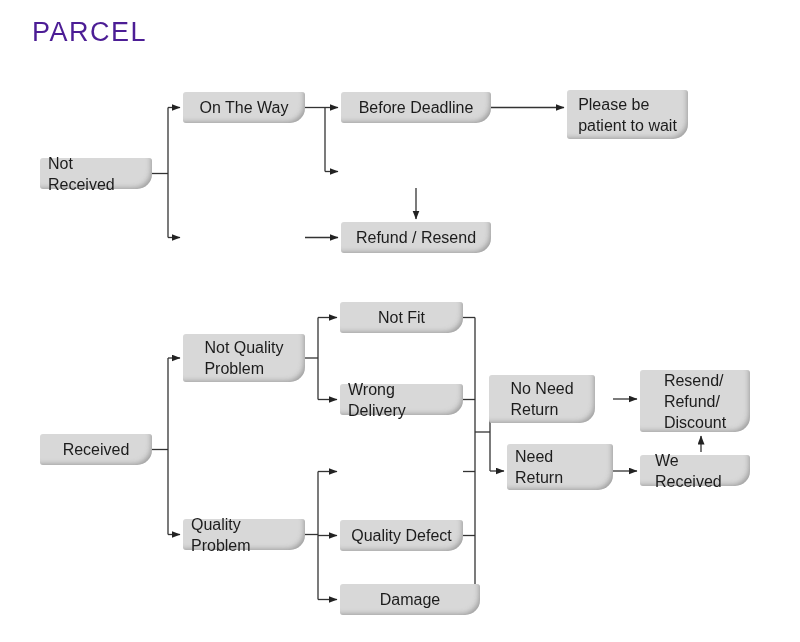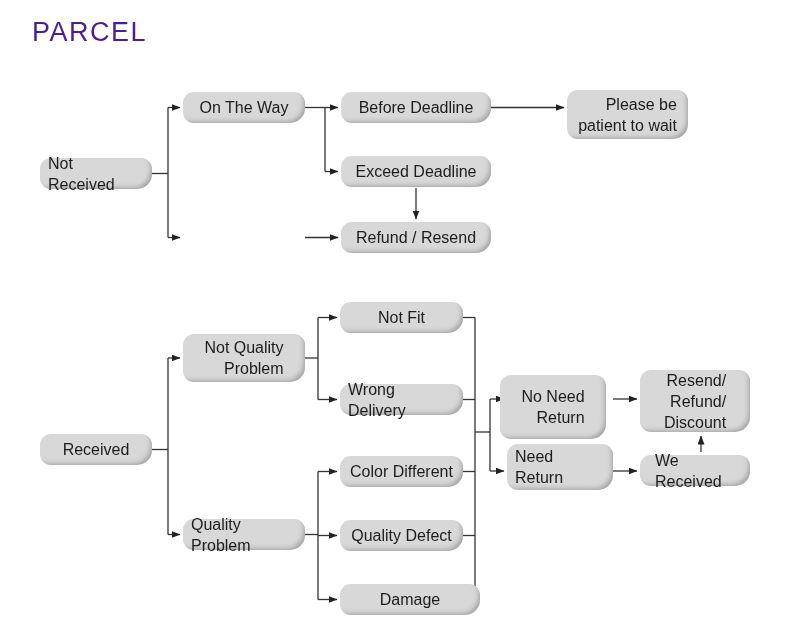--- a/index.html
+++ b/index.html
@@ -26,35 +26,35 @@
   .edges-layer {
     position: absolute;
     left: 0;
     top: 0;
     width: 800px;
     height: 642px;
   }
   .node {
     position: absolute;
     background: #d8d8d8;
-    border-radius: 11px;
+    border-radius: 3px;
     border-bottom-right-radius: 15px;
     box-shadow: inset -4px -4px 5px -3px rgba(110,110,110,0.55);
     display: flex;
     align-items: center;
     justify-content: center;
     font-size: 16px;
     color: #1c1c1c;
     line-height: 21px;
     box-sizing: border-box;
     padding: 2px 8px;
   }
   .node.ml span {
     white-space: pre-line;
-    text-align: right;
+    text-align: left;
   }
   .node span {
     white-space: pre-line;
   }
 </style>
 </head>
 <body>
 
 <div class="canvas">
 
@@ -115,23 +115,20 @@
 
   <div class="node" style="left:40px;top:158px;width:112px;height:31px">
     <span>Not Received</span>
   </div>
   <div class="node" style="left:183px;top:92px;width:122px;height:31px">
     <span>On The Way</span>
   </div>
   <div class="node" style="left:341px;top:92px;width:150px;height:31px">
     <span>Before Deadline</span>
   </div>
-  <div class="node" style="left:341px;top:156px;width:150px;height:31px">
-    <span>Exceed Deadline</span>
-  </div>
   <div class="node ml" style="left:567px;top:90px;width:121px;height:49px">
     <span>Please be
 patient to wait</span>
   </div>
   <div class="node" style="left:341px;top:222px;width:150px;height:31px">
     <span>Refund / Resend</span>
   </div>
 
   <div class="node" style="left:40px;top:434px;width:112px;height:31px">
     <span>Received</span>
@@ -142,30 +139,27 @@
   </div>
   <div class="node" style="left:183px;top:519px;width:122px;height:31px">
     <span>Quality Problem</span>
   </div>
   <div class="node" style="left:340px;top:384px;width:123px;height:31px">
     <span>Wrong Delivery</span>
   </div>
   <div class="node" style="left:340px;top:302px;width:123px;height:31px">
     <span>Not Fit</span>
   </div>
-  <div class="node" style="left:340px;top:456px;width:123px;height:31px">
-    <span>Color Different</span>
-  </div>
   <div class="node" style="left:340px;top:520px;width:123px;height:31px">
     <span>Quality Defect</span>
   </div>
   <div class="node" style="left:340px;top:584px;width:140px;height:31px">
     <span>Damage</span>
   </div>
-  <div class="node ml" style="left:500px;top:375px;width:106px;height:64px">
+  <div class="node ml" style="left:489px;top:375px;width:106px;height:48px">
     <span>No Need
 Return</span>
   </div>
   <div class="node" style="left:507px;top:444px;width:106px;height:46px">
     <span>Need Return</span>
   </div>
   <div class="node ml" style="left:640px;top:370px;width:110px;height:62px">
     <span>Resend/
 Refund/
 Discount</span>

